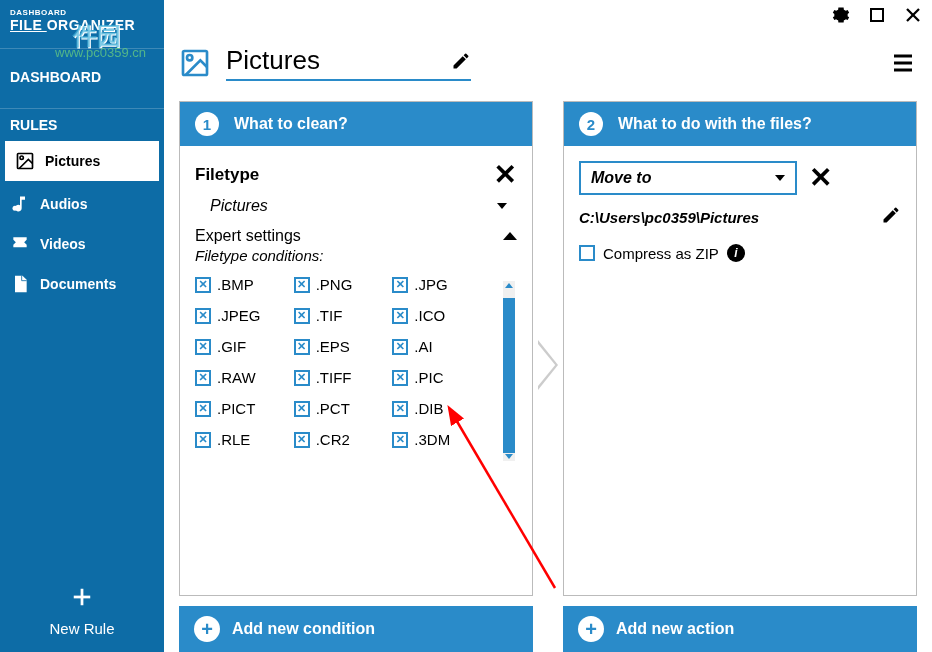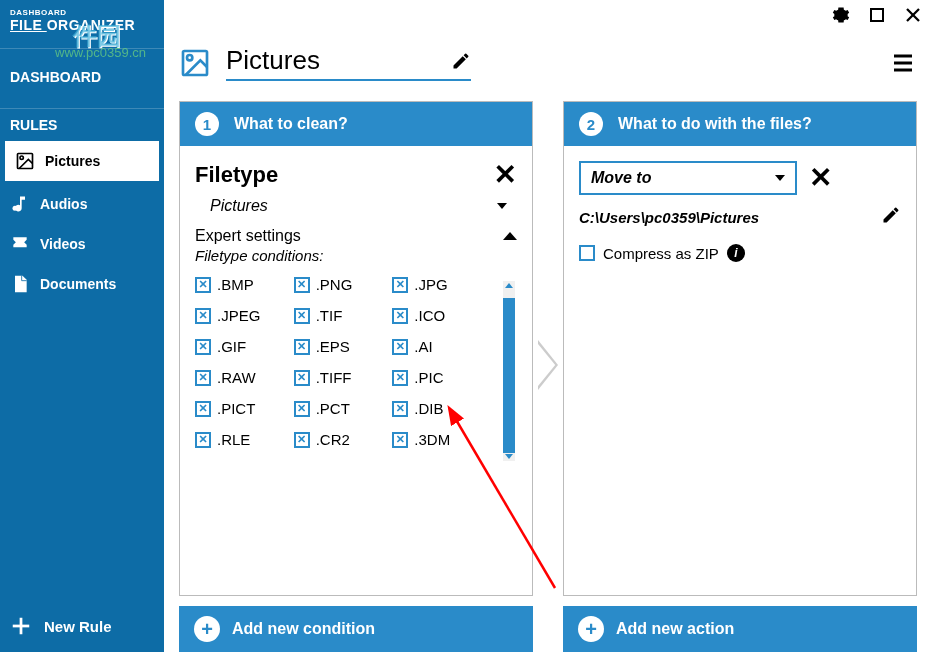--- a/index.html
+++ b/index.html
@@ -17,41 +17,41 @@
     .watermark1 { position: absolute; top: 20px; left: 73px; font-size: 24px; font-weight: bold; color: rgba(70, 180, 220, 0.7); text-shadow: 1px 1px 0 #fff; }
     .watermark2 { position: absolute; top: 45px; left: 55px; font-size: 13px; color: rgba(100, 200, 130, 0.8); }
     .logo-org { display: inline-block; position: relative; }
     .sidebar-section { font-size: 14px; font-weight: bold; padding: 20px 10px; border-top: 1px solid rgba(255,255,255,0.2); }
     .dashboard-section { border-bottom: none; }
     .rules-section { border-top: 1px solid rgba(255,255,255,0.2); margin-top: 3px; padding-top: 8px; padding-bottom: 5px; }
     .sidebar-item { padding: 10px 10px 10px 10px; display: flex; align-items: center; gap: 10px; cursor: pointer; font-size: 14px; font-weight: bold; }
     .sidebar-item.active { background: #fff; color: #000; margin: 3px 5px; }
     .sidebar-item .icon { width: 20px; height: 20px; display: inline-flex; align-items: center; justify-content: center; }
     .sidebar-spacer { flex: 1; }
-    .new-rule-btn { padding: 15px 10px; display: flex; align-items: center; gap: 12px; cursor: pointer; font-size: 15px; font-weight: bold; }
+    .new-rule-btn { padding: 15px 10px; display: flex; align-items: center; gap: 12px; cursor: pointer; font-size: 15px; font-weight: normal; flex-direction: column; }
     .plus-icon-svg { width: 22px; height: 22px; }
     
     
     .main { position: absolute; top: 30px; left: 164px; right: 0; bottom: 0; padding: 15px 15px 0 15px; display: flex; flex-direction: column; }
     .page-header { display: flex; align-items: center; gap: 15px; margin-bottom: 20px; }
     .page-header-icon { width: 32px; height: 32px; }
     .page-title-wrap { display: flex; align-items: center; border-bottom: 2px solid #2a8bc9; width: 245px; padding-bottom: 3px; }
     .page-title { font-size: 26px; flex: 1; }
     .edit-icon { width: 20px; height: 20px; }
     .menu-icon { margin-left: auto; width: 28px; height: 24px; cursor: pointer; }
     
     .panels { display: flex; gap: 30px; flex: 1; min-height: 0; position: relative; }
     .panel-col { display: flex; flex-direction: column; flex: 1; min-width: 0; }
     .panel { border: 1px solid #bbb; background: #fff; display: flex; flex-direction: column; flex: 1; min-height: 0; }
     .panel-header { background: #2a8bc9; color: #fff; padding: 10px 15px; display: flex; align-items: center; gap: 15px; font-size: 16px; font-weight: bold; }
     .step-num { background: #fff; color: #2a8bc9; width: 24px; height: 24px; border-radius: 50%; display: inline-flex; align-items: center; justify-content: center; font-weight: bold; font-size: 15px; }
     .panel-body { padding: 15px; position: relative; flex: 1; overflow: hidden; }
     
     .filetype-row { display: flex; justify-content: space-between; align-items: center; }
-    .filetype-label { font-size: 22px; font-weight: bold; }
+    .filetype-label { font-size: 17px; font-weight: bold; }
     .close-x { font-size: 28px; font-weight: bold; cursor: pointer; line-height: 1; }
     .filetype-select { margin: 8px 0 12px 15px; display: flex; justify-content: space-between; align-items: center; padding-right: 10px; cursor: pointer; }
     .filetype-select-text { font-style: italic; font-size: 16px; }
     .caret-down { width: 0; height: 0; border-left: 5px solid transparent; border-right: 5px solid transparent; border-top: 6px solid #000; }
     
     .expert-row { display: flex; justify-content: space-between; align-items: center; margin-top: 5px; }
     .expert-label { font-size: 16px; }
     .caret-up { width: 0; height: 0; border-left: 7px solid transparent; border-right: 7px solid transparent; border-bottom: 8px solid #000; }
     .conditions-label { font-style: italic; font-size: 15px; margin-top: 2px; }
     

